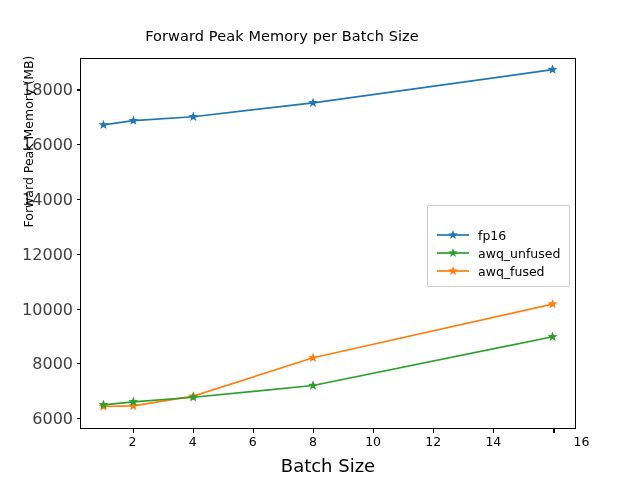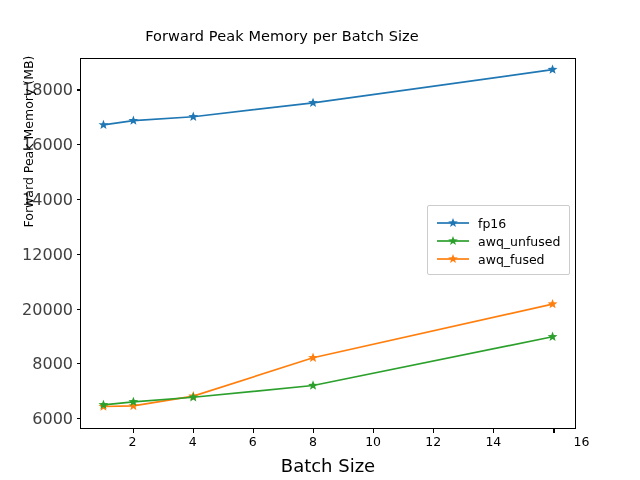--- a/index.html
+++ b/index.html
@@ -109,21 +109,21 @@
     transform-origin: center center;
   }
   
   #legend {
     position: absolute;
     left: 427px;
     top: 205px;
     border: 1px solid #cccccc;
     border-radius: 2px;
     background: #ffffff;
-    padding: 8px 9px 6px 8px;
+    padding: 20px 9px 6px 8px;
     box-sizing: border-box;
   }
   .legend-row {
     display: flex;
     align-items: center;
     height: 18px;
   }
   .legend-sample {
     width: 34px;
     height: 14px;
@@ -139,21 +139,21 @@
 </head>
 <body>
 
 <div id="figure">
 
   <div id="chart-title">Forward Peak Memory per Batch Size</div>
 
   <div id="ytick-labels">
       <div class="ytick-label" style="top: 418.048px;">6000</div>
       <div class="ytick-label" style="top: 363.288px;">8000</div>
-      <div class="ytick-label" style="top: 308.528px;">20000</div>
+      <div class="ytick-label" style="top: 308.528px;">10000</div>
       <div class="ytick-label" style="top: 253.768px;">12000</div>
       <div class="ytick-label" style="top: 199.007px;">14000</div>
       <div class="ytick-label" style="top: 144.247px;">16000</div>
       <div class="ytick-label" style="top: 89.4871px;">18000</div>
     </div>
   <div id="ytick-marks">
       <div class="ytick-mark" style="top: 418.048px;"></div>
       <div class="ytick-mark" style="top: 363.288px;"></div>
       <div class="ytick-mark" style="top: 308.528px;"></div>
       <div class="ytick-mark" style="top: 253.768px;"></div>

